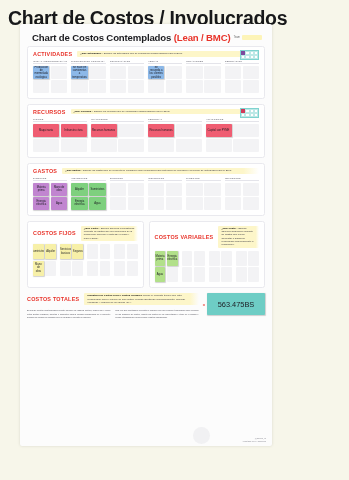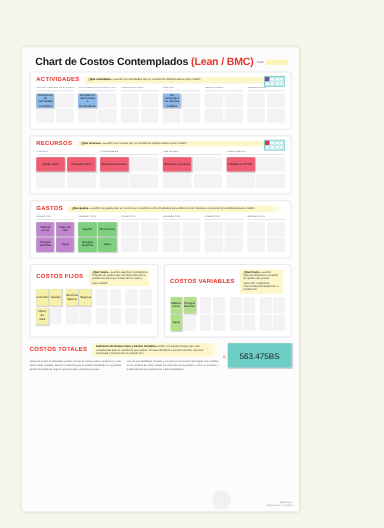--- a/index.html
+++ b/index.html
@@ -10,21 +10,21 @@
     overflow: hidden;
   }
   .page { width: 349px; height: 480px; position: relative; background: #f7f6ea; }
 
   .page-title {
     font-size: 19.5px; font-weight: bold; color: #17181a;
     letter-spacing: -0.3px; padding: 7px 0 0 8px; line-height: 1.15;
   }
 
   .board {
-    position: absolute; left: 20px; top: 43px;
+    position: absolute; left: 20px; top: 24px;
     width: 252px; height: 422px;
     background: #fcfcfc;
     border-radius: 2px;
     box-shadow: 0 0 3px rgba(0,0,0,0.13);
     overflow: hidden;
   }
 
   .board-head { padding: 8px 10px 3px 12px; display: flex; align-items: flex-start; }
   .board-title { font-size: 9.6px; font-weight: bold; color: #1b1b1f; letter-spacing: -0.15px; }
   .board-title .accent { color: #e8332a; }
@@ -107,20 +107,21 @@
     position: absolute; right: 62px; bottom: 2px;
     width: 17px; height: 17px; border-radius: 50%;
     background: #eeeef1; opacity: 0.85;
   }
 </style>
 </head>
 <body>
 
 <div class="page">
 
+  <div class="page-title">Chart de Costos / Involucrados</div>
 
   <div class="board">
 
     <div class="board-head">
       <div class="board-title">
         <span>Chart de Costos Contemplados </span><span class="accent">(Lean / BMC)</span>
       </div>
       <div class="board-head-right">
         <span class="mini-label">Team</span>
         <span class="mini-pill"></span>

